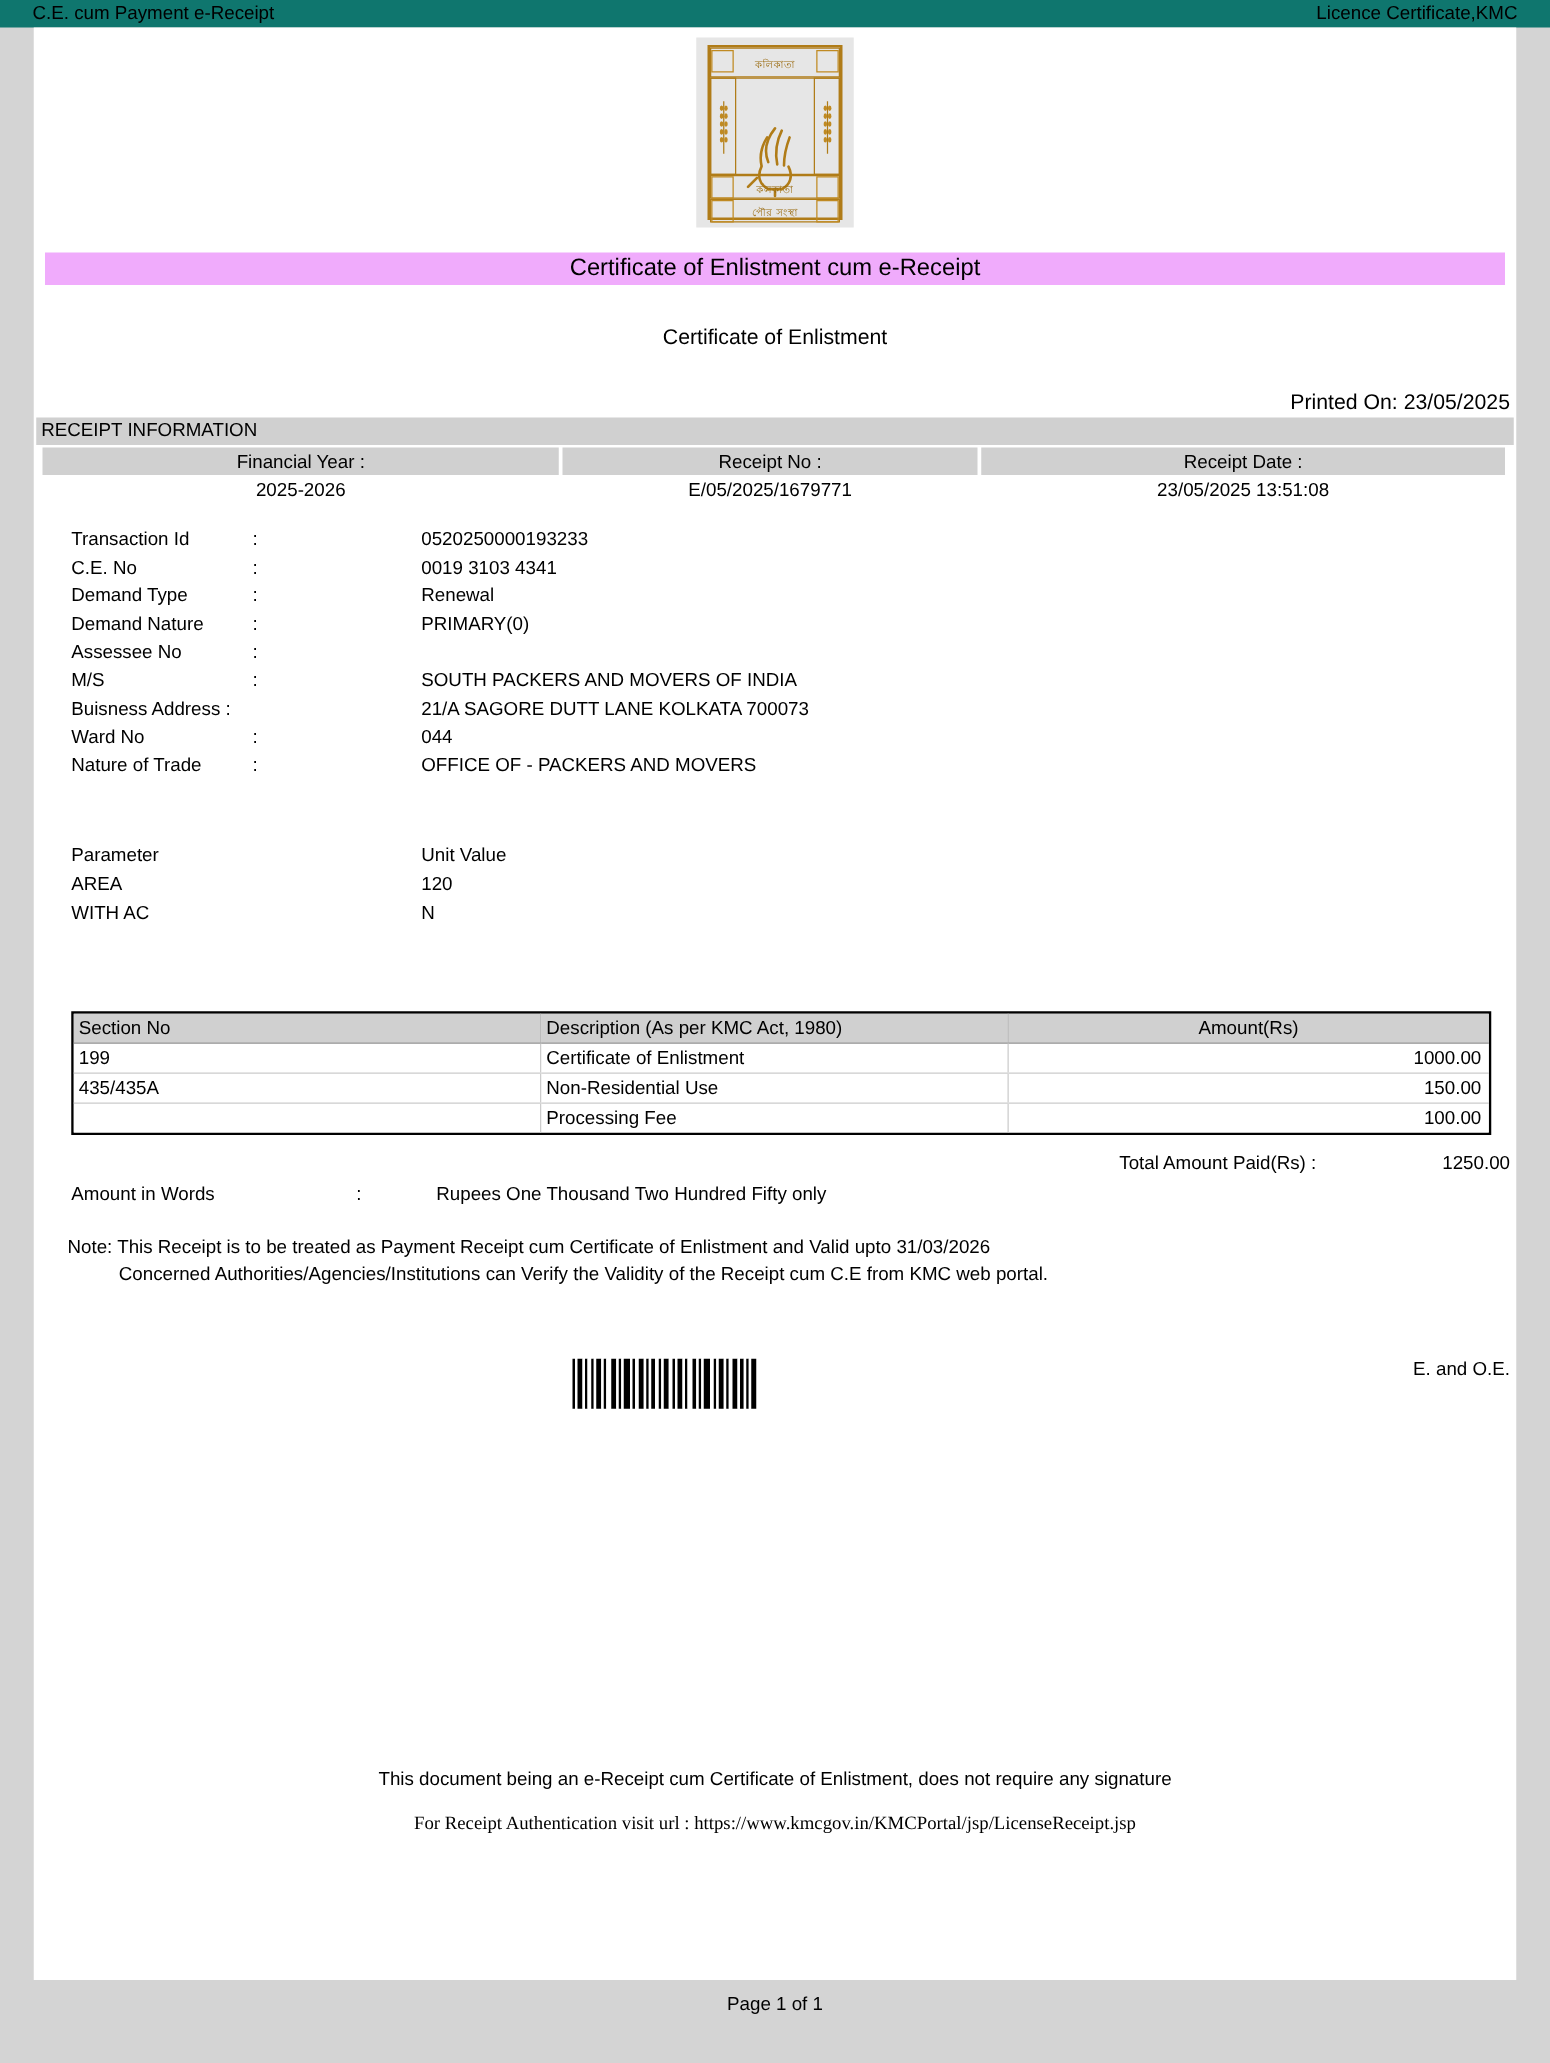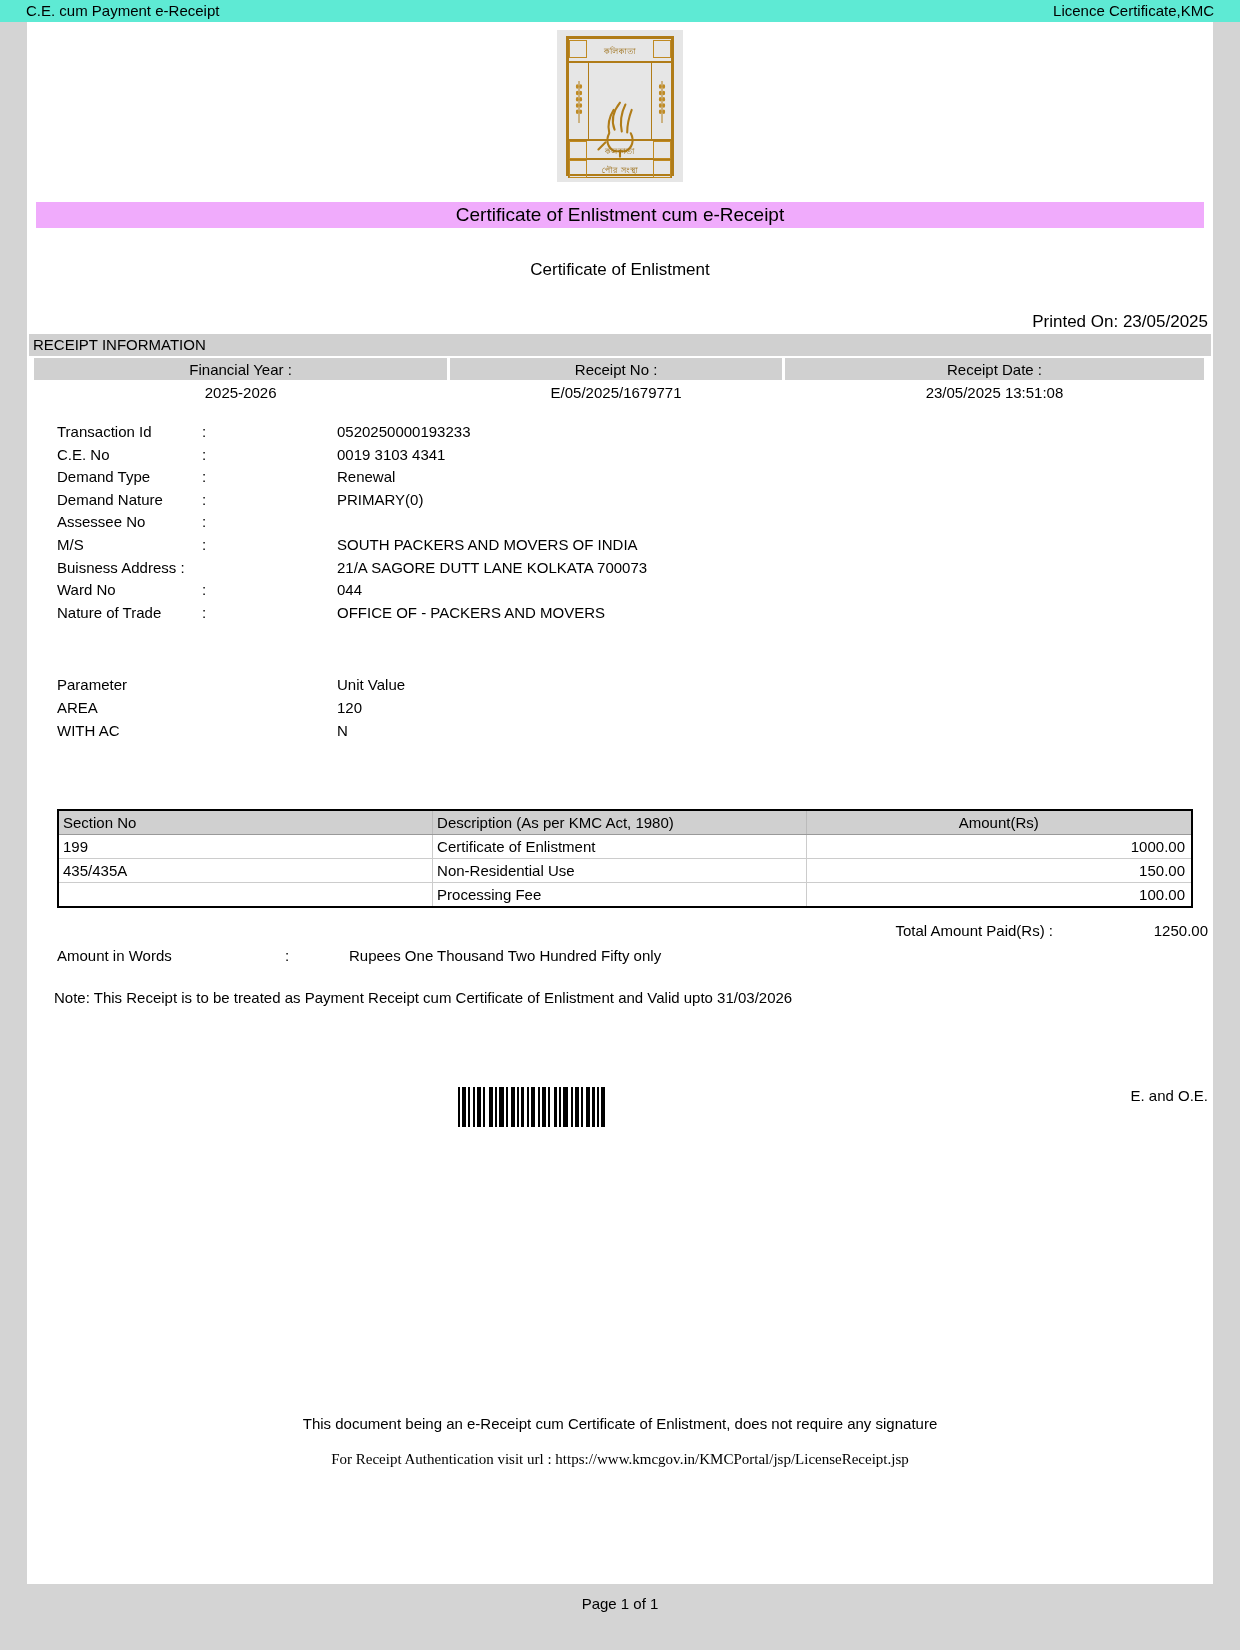--- a/index.html
+++ b/index.html
@@ -18,21 +18,21 @@
     background: #d4d4d4;
     overflow: hidden;
   }
 
   
   .print-header {
     position: absolute;
     left: 0; top: 0;
     width: 1240px;
     height: 22px;
-    background: #5eead4;
+    background: #0f766e;
     font-size: 15px;
     line-height: 22px;
   }
   .print-header .ph-left {
     position: absolute;
     left: 26px; top: 0;
     white-space: nowrap;
   }
   .print-header .ph-right {
     position: absolute;
@@ -557,20 +557,21 @@
       </table>
     </div>
 
     <div class="total-label">Total Amount Paid(Rs)  :</div>
     <div class="total-value">1250.00</div>
     <div class="words-label">Amount in Words</div>
     <div class="words-colon">:</div>
     <div class="words-value">Rupees One Thousand Two Hundred Fifty only</div>
 
     <div class="note1">Note: This Receipt is to be treated as Payment Receipt cum Certificate of Enlistment and Valid upto 31/03/2026</div>
+    <div class="note2">Concerned Authorities/Agencies/Institutions can Verify the Validity of the Receipt cum C.E from KMC web portal.</div>
 
     <div class="barcode">
       <i style="width:2px"></i>
         <i class="w" style="width:2px"></i>
       <i style="width:4px"></i>
         <i class="w" style="width:2px"></i>
       <i style="width:2px"></i>
         <i class="w" style="width:3px"></i>
       <i style="width:2px"></i>
         <i class="w" style="width:2px"></i>

